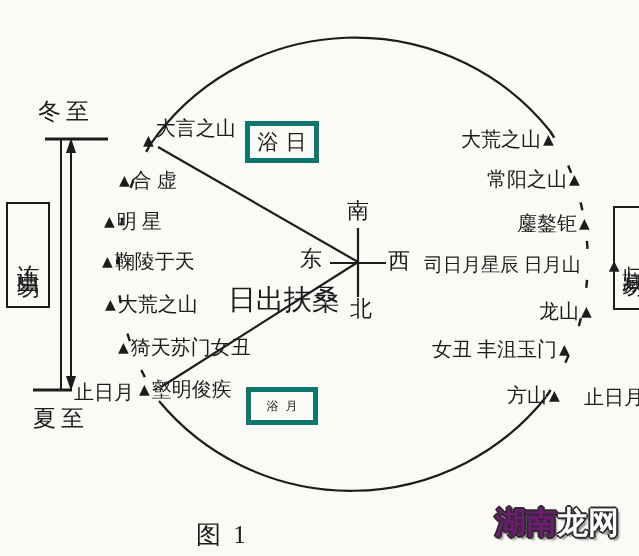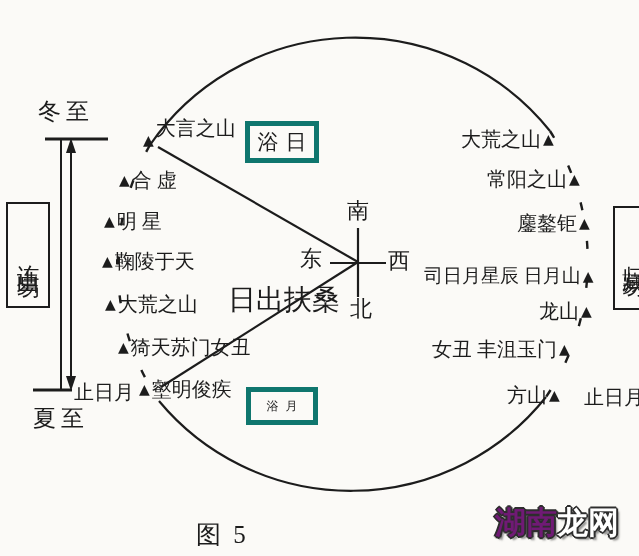--- a/index.html
+++ b/index.html
@@ -135,39 +135,39 @@
     <span class="tri">▲</span>
   </div>
   <div class="lbl" style="left:487px;top:169px;">
     <span>常阳之山</span>
     <span class="tri">▲</span>
   </div>
   <div class="lbl" style="left:517px;top:213px;">
     <span>鏖鏊钜</span>
     <span class="tri">▲</span>
   </div>
-  <div class="lbl" style="left:424px;top:266px;font-size:19px;">
+  <div class="lbl" style="left:424px;top:255px;font-size:19px;gap:26px;">
     <span>司日月星辰 日月山</span>
     <span class="tri">▲</span>
   </div>
   <div class="lbl" style="left:539px;top:301px;">
     <span>龙山</span>
     <span class="tri">▲</span>
   </div>
   <div class="lbl" style="left:432px;top:339px;">
     <span>女丑 丰沮玉门</span>
     <span class="tri">▲</span>
   </div>
   <div class="lbl" style="left:507px;top:385px;">
     <span>方山</span>
     <span class="tri">▲</span>
   </div>
   <div class="note" style="left:584px;top:387px;">止日月</div>
 
   <div id="caption">
-    <span>图 5</span>
+    <span>图 1</span>
   </div>
 
   <div id="watermark">
     <span class="wm1">湖南</span><span class="wm2">龙网</span>
   </div>
 
 </div>
 
 </body></html>

